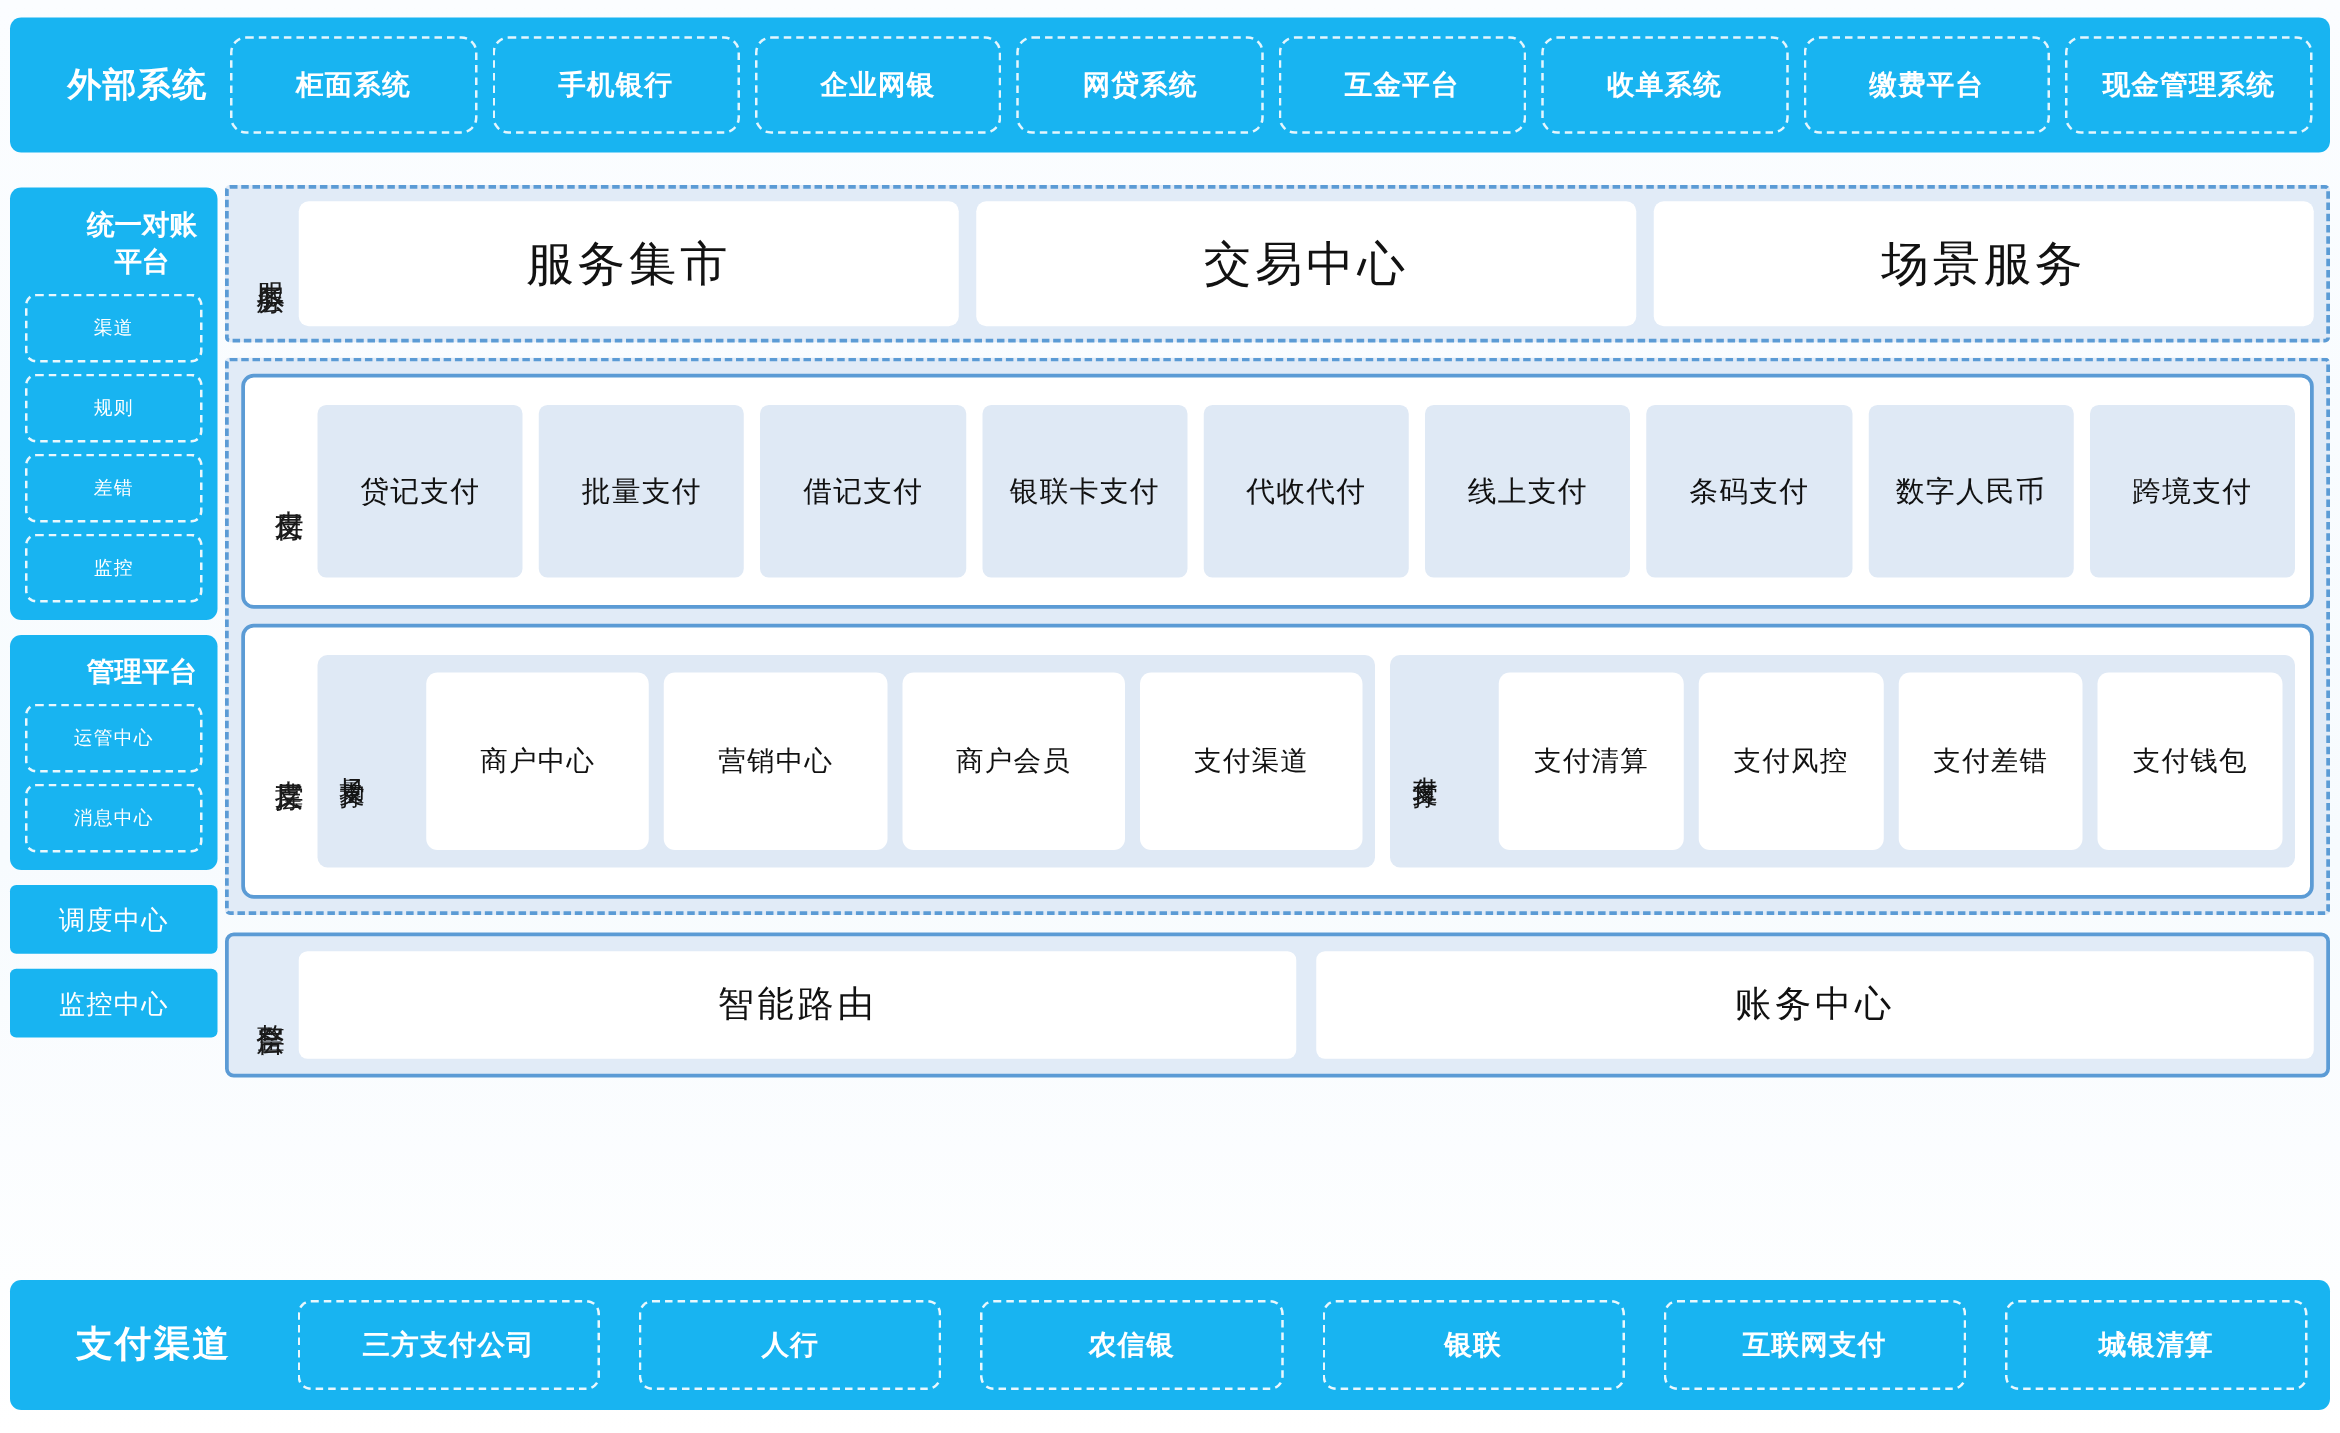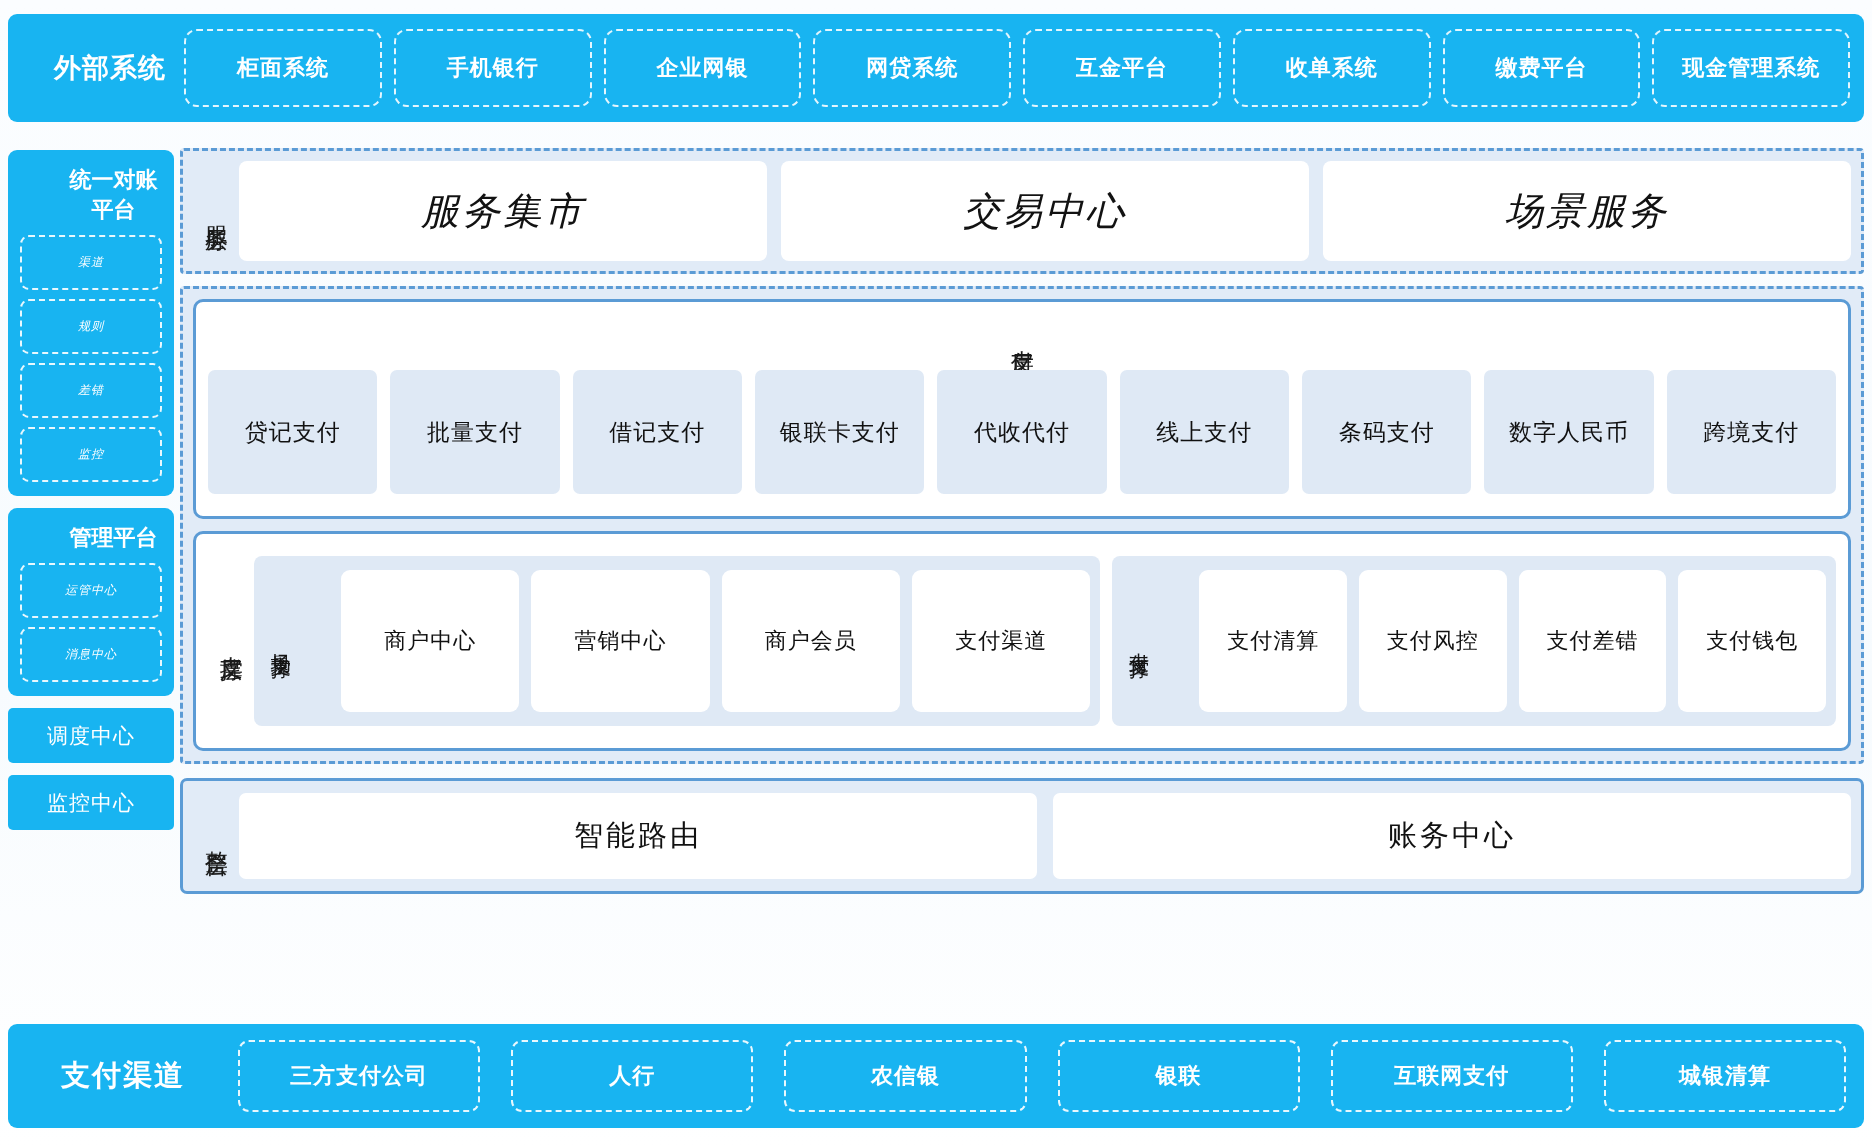--- a/index.html
+++ b/index.html
@@ -82,28 +82,27 @@
     font-weight: bold;
     text-align: center;
     padding: 5px 0 10px 0;
     letter-spacing: 0px;
     margin-left: 45px;
   }
   .panel-chip {
     border: 2px dashed rgba(255,255,255,0.9);
     border-radius: 9px;
     color: #ffffff;
-    font-size: 12px;
+    font-size: 15px;
     height: 55px;
     display: flex;
     align-items: center;
     justify-content: center;
     margin-bottom: 9px;
     letter-spacing: 1px;
-    font-style: italic;
   }
   .panel-chip:last-child { margin-bottom: 0; }
 
   .solid-block {
     background: #18b4f1;
     border-radius: 5px;
     color: #ffffff;
     font-size: 21px;
     height: 55px;
     display: flex;
@@ -135,21 +134,20 @@
     display: flex;
     align-items: center;
     justify-content: center;
     font-size: 23px;
     color: #1a1a1a;
   }
   .svc-cards {
     flex: 1;
     display: flex;
     gap: 14px;
-    font-style: italic;
   }
   .svc-card {
     flex: 1;
     background: #ffffff;
     border-radius: 8px;
     display: flex;
     align-items: center;
     justify-content: center;
     font-size: 38px;
     color: #121212;
@@ -164,21 +162,21 @@
   }
 
   .solid-panel {
     border: 3px solid #5b9bd5;
     background: #ffffff;
     border-radius: 10px;
     display: flex;
     align-items: stretch;
     padding: 10px 12px;
   }
-  .solid-panel.pay { height: 220px; margin-bottom: 12px; flex-direction: column; }
+  .solid-panel.pay { height: 188px; margin-bottom: 12px; }
   .solid-panel.sup { height: 220px; }
 
   .pay-cards {
     flex: 1;
     display: flex;
     gap: 13px;
     align-items: stretch;
     padding: 12px 0;
   }
   .pay-card {

